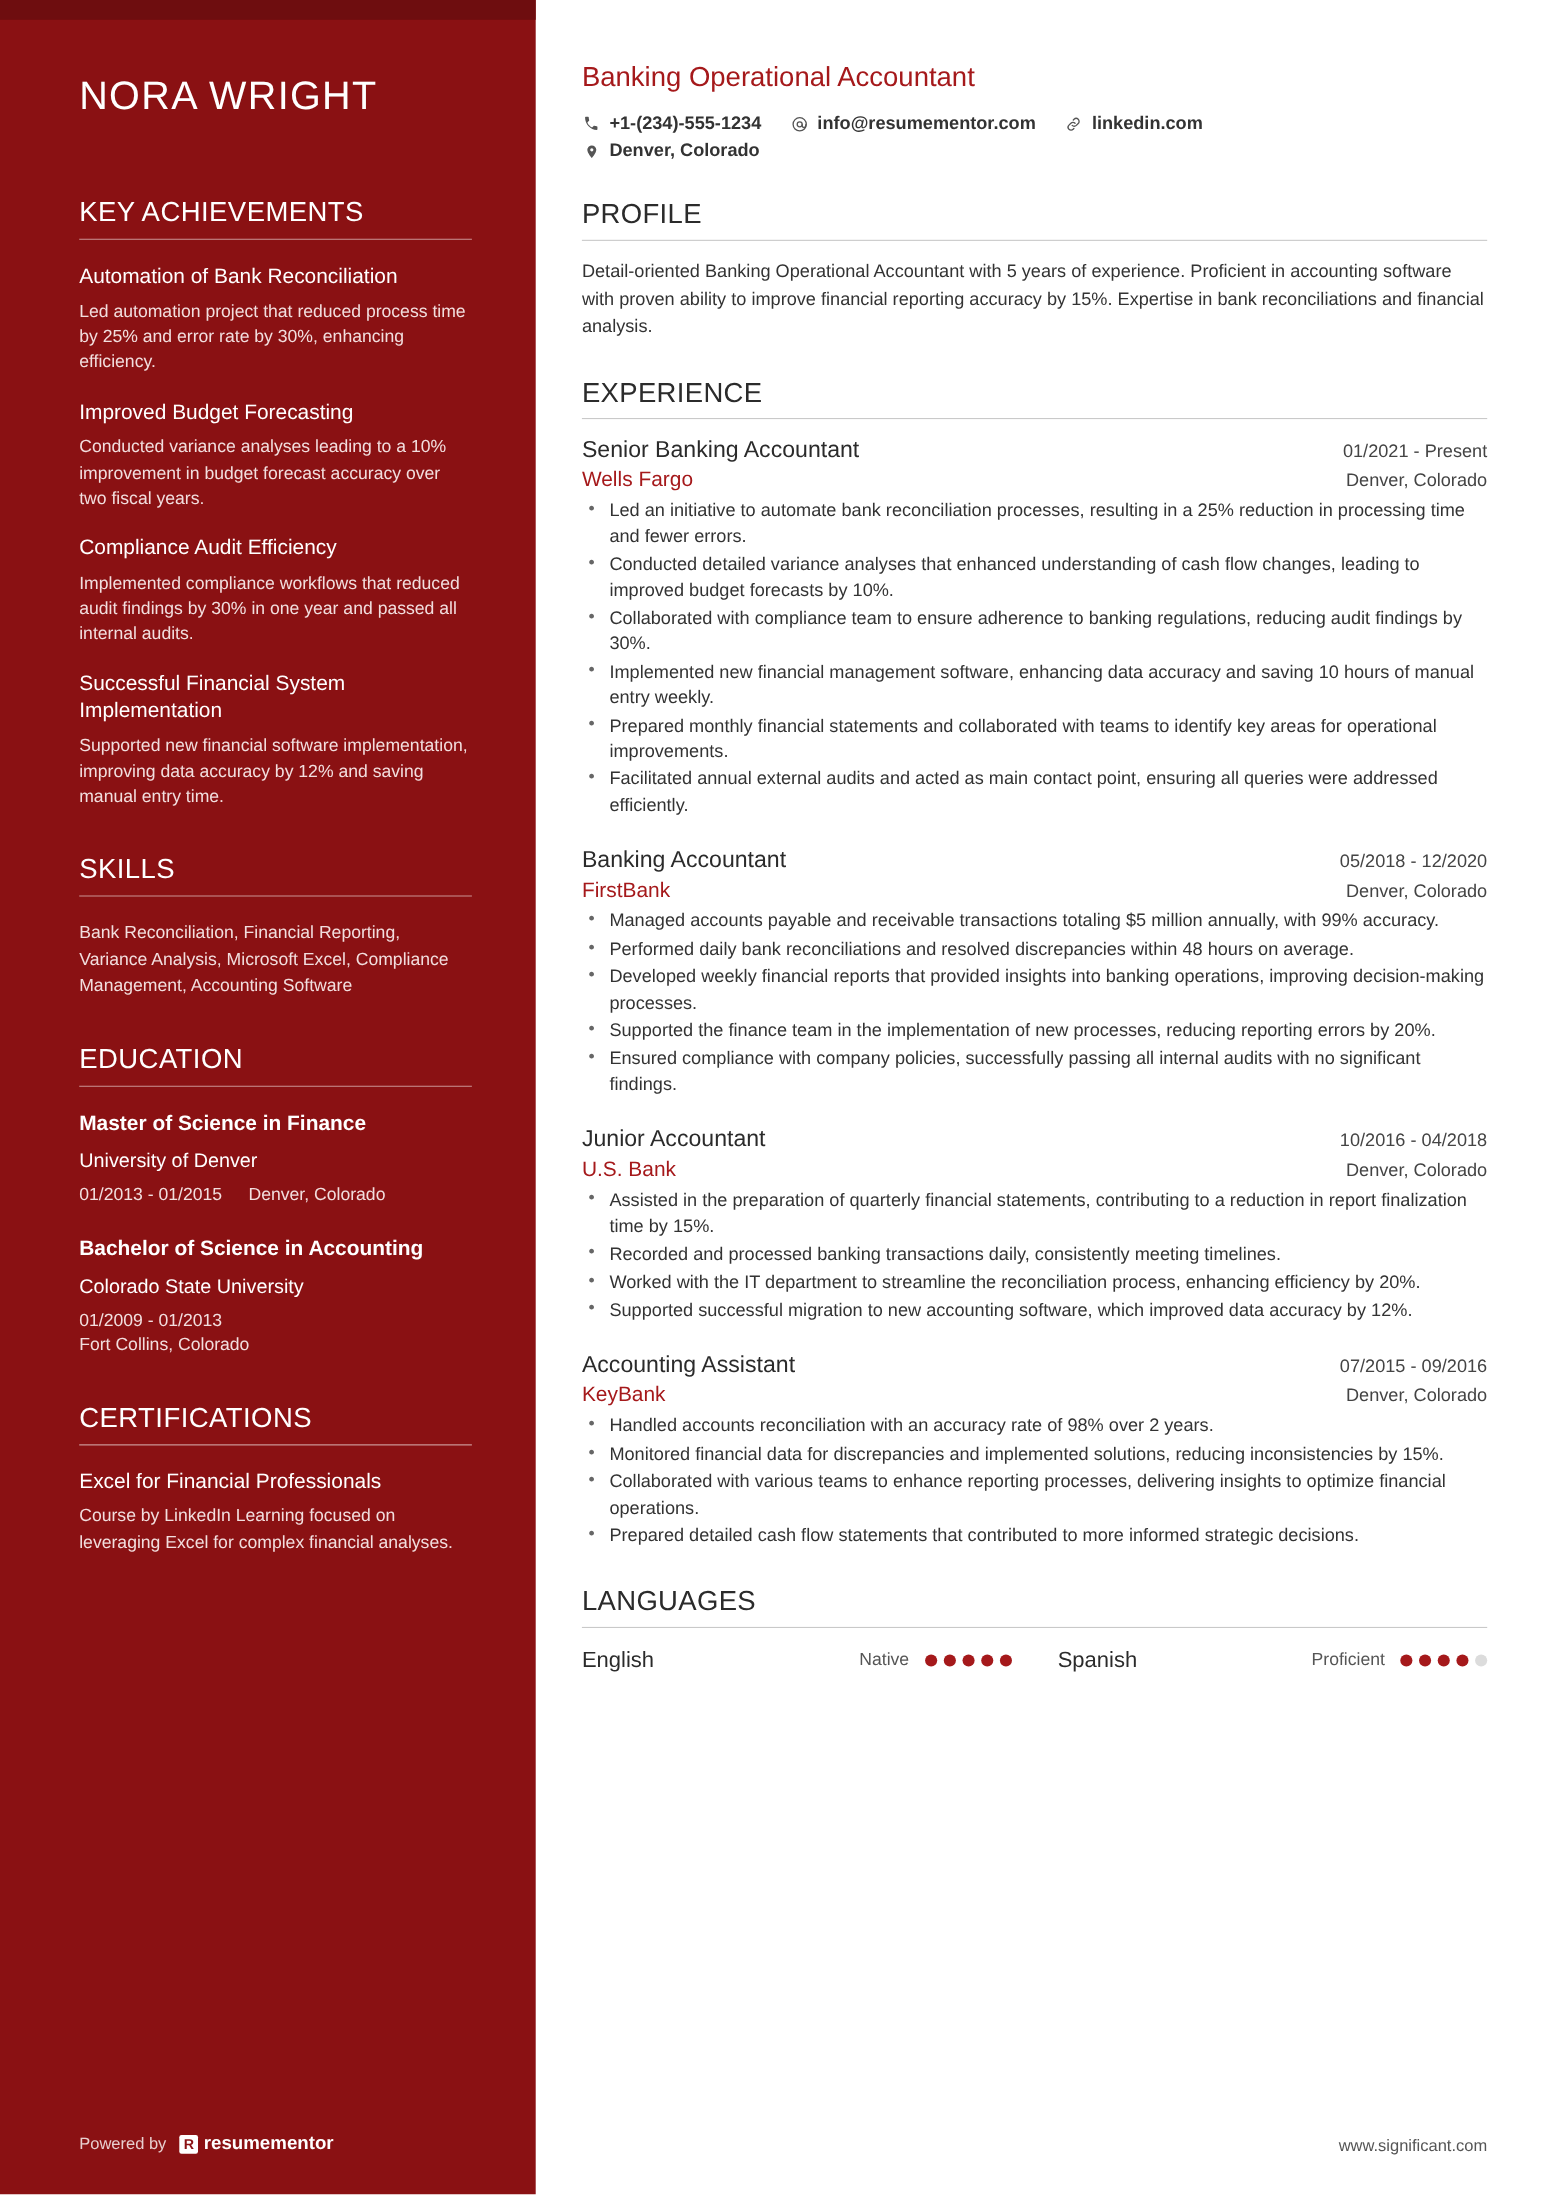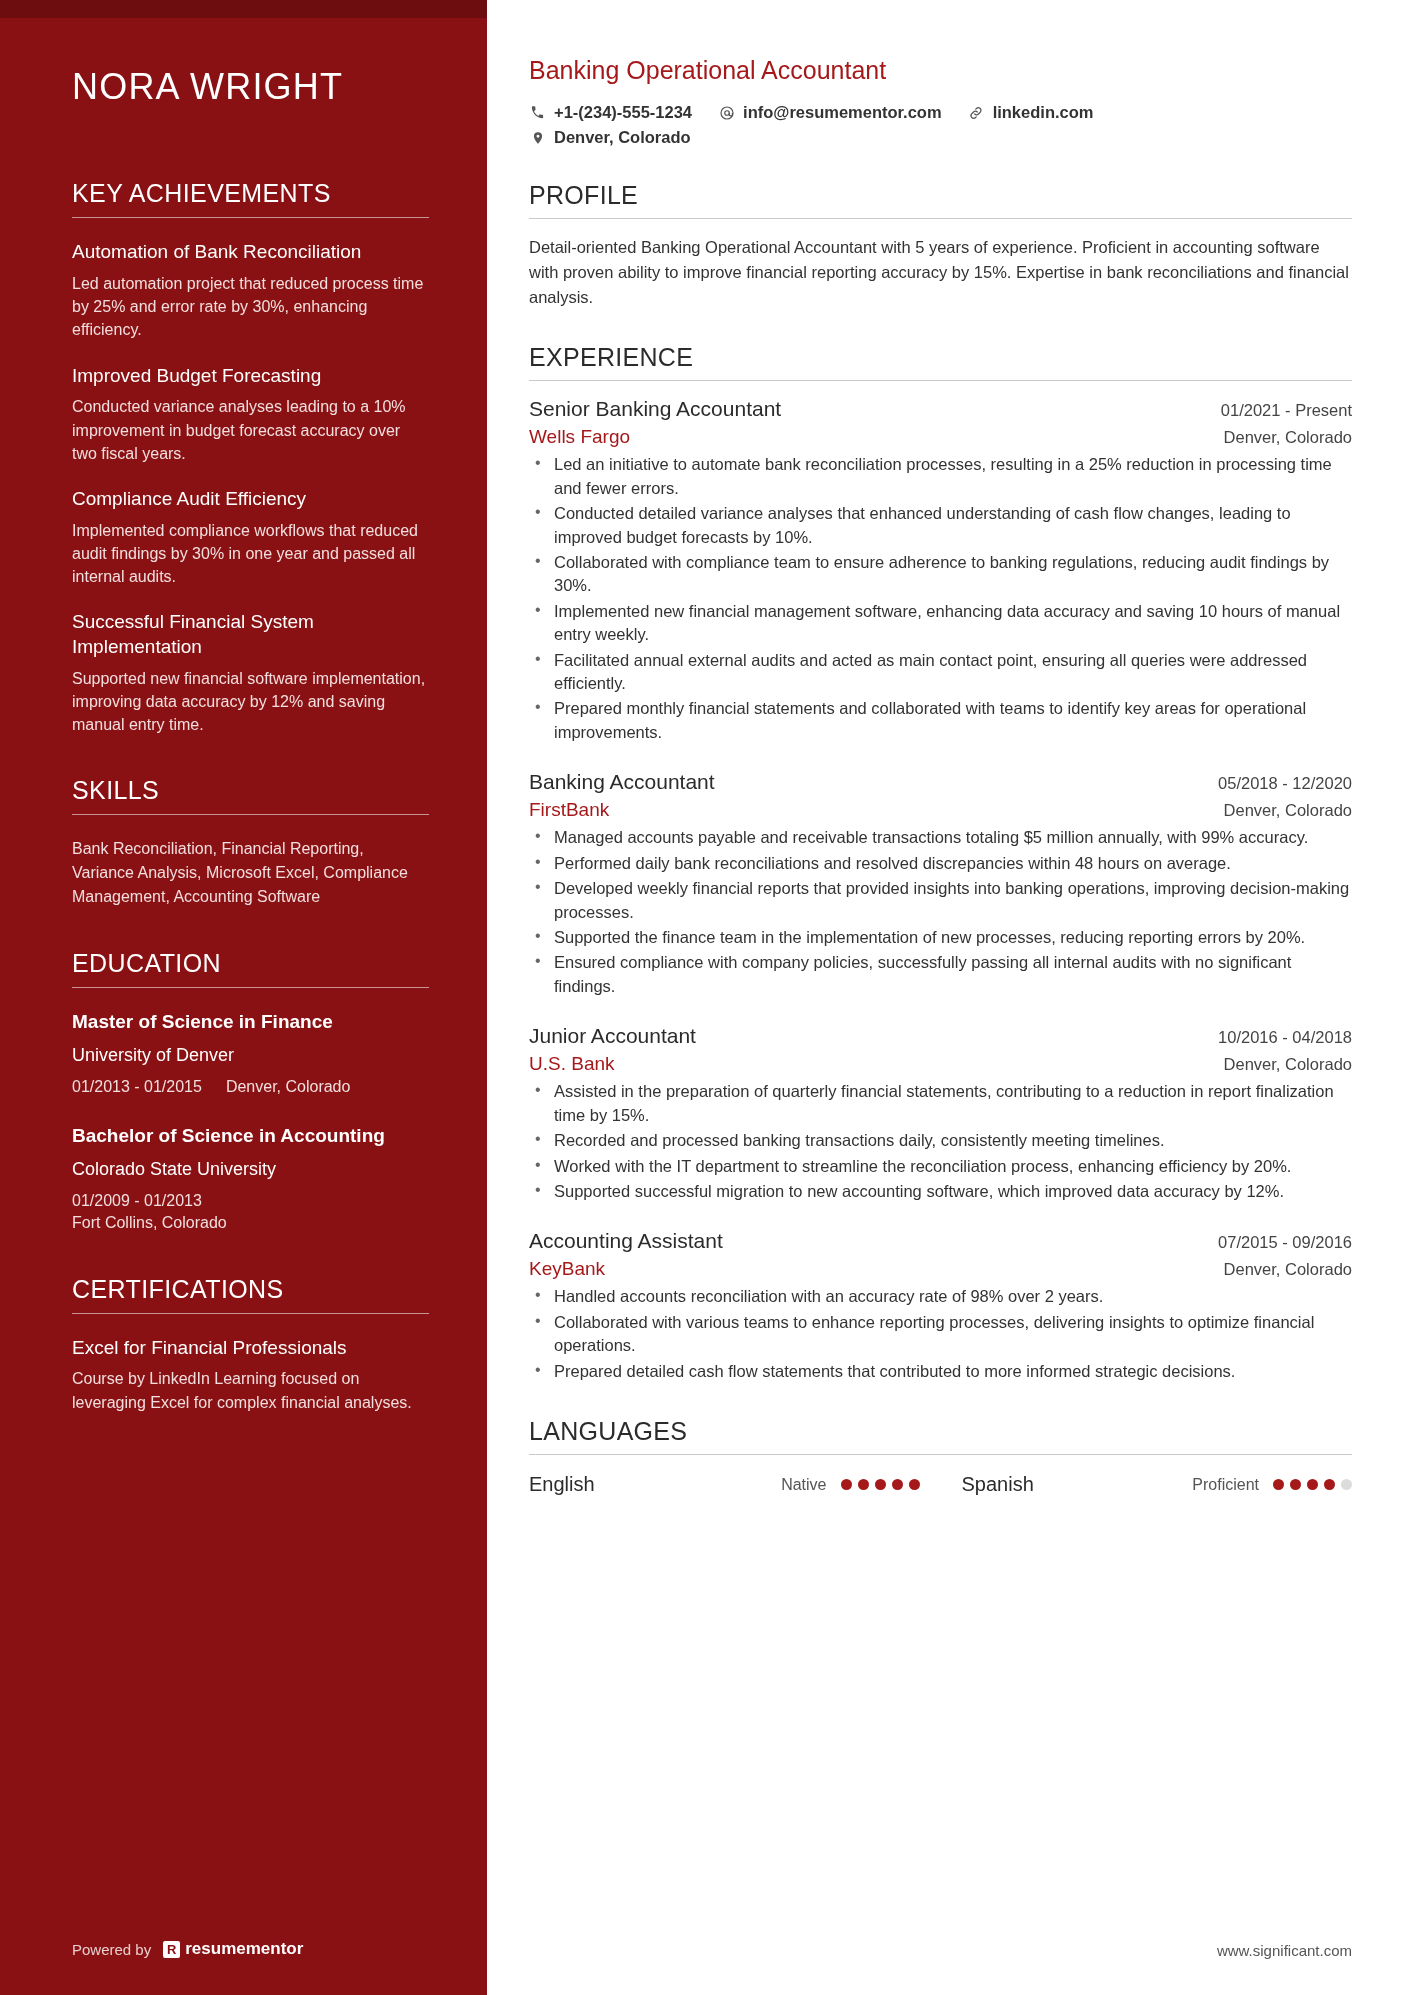--- a/index.html
+++ b/index.html
@@ -391,22 +391,22 @@
         </div>
         <div class="job-sub">
           <div class="job-company">Wells Fargo</div>
           <div class="job-location">Denver, Colorado</div>
         </div>
         <ul class="bullets">
           <li>Led an initiative to automate bank reconciliation processes, resulting in a 25% reduction in processing time and fewer errors.</li>
           <li>Conducted detailed variance analyses that enhanced understanding of cash flow changes, leading to improved budget forecasts by 10%.</li>
           <li>Collaborated with compliance team to ensure adherence to banking regulations, reducing audit findings by 30%.</li>
           <li>Implemented new financial management software, enhancing data accuracy and saving 10 hours of manual entry weekly.</li>
+          <li>Prepared monthly financial statements and collaborated with teams to identify key areas for operational improvements.</li>
           <li>Facilitated annual external audits and acted as main contact point, ensuring all queries were addressed efficiently.</li>
-          <li>Prepared monthly financial statements and collaborated with teams to identify key areas for operational improvements.</li>
         </ul>
       </div>
 
       <div class="job">
         <div class="job-head">
           <div class="job-role">Banking Accountant</div>
           <div class="job-dates">05/2018 - 12/2020</div>
         </div>
         <div class="job-sub">
           <div class="job-company">FirstBank</div>
@@ -442,20 +442,21 @@
         <div class="job-head">
           <div class="job-role">Accounting Assistant</div>
           <div class="job-dates">07/2015 - 09/2016</div>
         </div>
         <div class="job-sub">
           <div class="job-company">KeyBank</div>
           <div class="job-location">Denver, Colorado</div>
         </div>
         <ul class="bullets">
           <li>Handled accounts reconciliation with an accuracy rate of 98% over 2 years.</li>
+          <li>Monitored financial data for discrepancies and implemented solutions, reducing inconsistencies by 15%.</li>
           <li>Collaborated with various teams to enhance reporting processes, delivering insights to optimize financial operations.</li>
           <li>Prepared detailed cash flow statements that contributed to more informed strategic decisions.</li>
         </ul>
       </div>
     </section>
 
     <section class="section">
       <div class="section-title">LANGUAGES</div>
       <div class="lang-row">
         <div class="lang-block">

